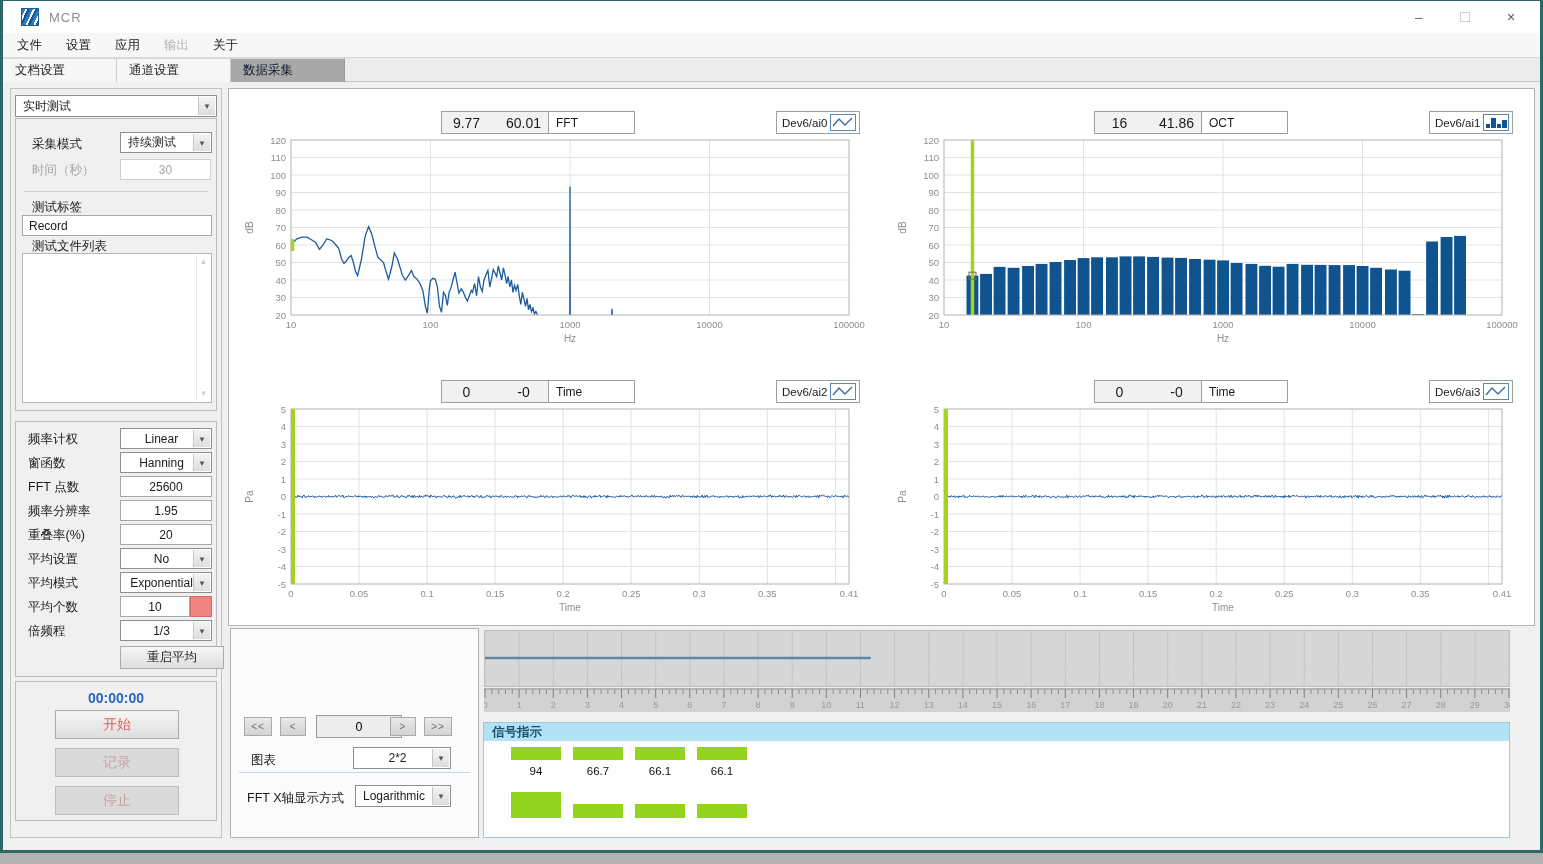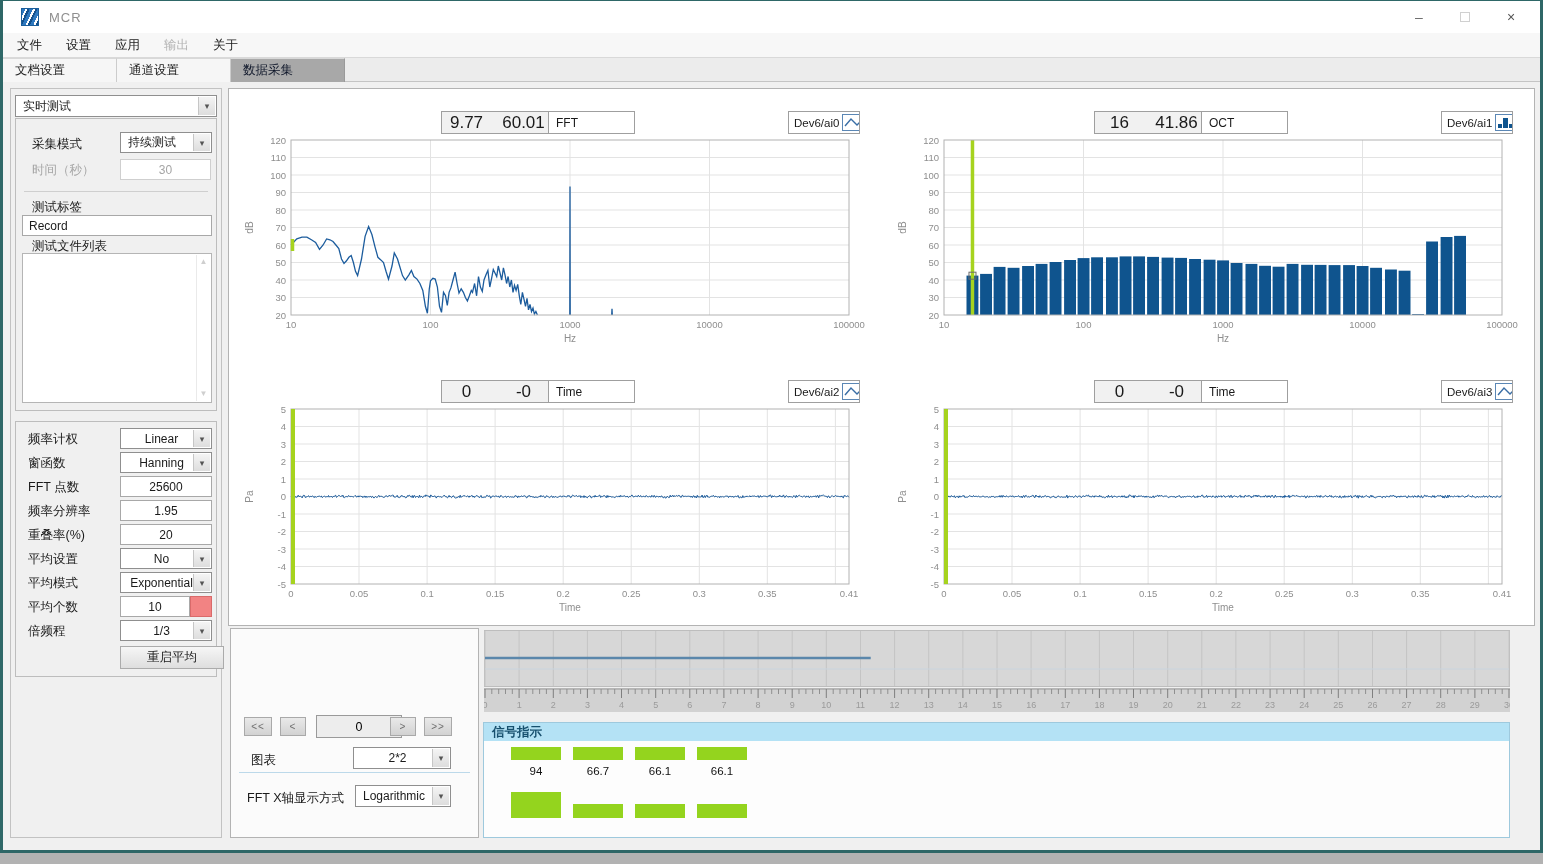--- a/index.html
+++ b/index.html
@@ -58,24 +58,24 @@
   .btn { background:linear-gradient(#f6f6f6,#dedede); border:1px solid #ababab; display:flex; align-items:center; justify-content:center; }
   .restart-btn { position:absolute; left:104px; top:224px; width:104px; height:23px; font-size:12.5px; color:#1a1a1a; }
   .timer { position:absolute; left:0; width:200px; top:8px; text-align:center; font-size:14px; font-weight:bold; }
   .runbtn { position:absolute; left:39px; width:124px; height:29px; font-size:14px; }
   .runbtn.disabled { background:#dadada; color:#c7a4a4 !important; border-color:#bdbdbd; }
 
   
   .charts-panel { position:absolute; left:225px; top:6px; width:1307px; height:538px; background:#ffffff; border:1px solid #b3b3b3; }
   .chart-cell { position:absolute; width:653px; height:269px; }
   .chart-head { position:absolute; top:22px; left:212px; display:flex; }
-  .cursor-box { width:108px; height:23px; background:#f1f1f1; border:1px solid #9f9f9f; display:flex; align-items:center; font-size:17px; color:#1a1a1a;gap:8px; }
+  .cursor-box { width:108px; height:23px; background:#f1f1f1; border:1px solid #9f9f9f; display:flex; align-items:center; font-size:14px; color:#1a1a1a;gap:8px; }
   .cursor-box span { flex:1; text-align:center; }
   .type-box { width:86px; height:23px; background:#fff; border:1px solid #9f9f9f; border-left:none; font-size:12px; color:#1a1a1a; display:flex; align-items:center; padding-left:7px; }
-  .chan-box { position:absolute; top:22px; right:22px; width:72px; height:23px; background:#fff; border:1px solid #9f9f9f; display:flex; align-items:center; padding-left:5px; font-size:11.5px; color:#1a1a1a;text-align:center; }
+  .chan-box { position:absolute; top:22px; right:22px; width:84px; height:23px; background:#fff; border:1px solid #9f9f9f; display:flex; align-items:center; padding-left:5px; font-size:11.5px; color:#1a1a1a;text-align:center; }
   .chan-box svg { margin-left:3px; }
 
   
   .pagerbox { position:absolute; left:227px; top:546px; width:249px; height:210px; background:#fbfbfb; border:1px solid #b3b3b3; }
   .navbtn { position:absolute; height:19px; font-size:10px; color:#6f6f6f; background:linear-gradient(#e9e9e9,#d2d2d2); border:1px solid #a9a9a9; display:flex; align-items:center; justify-content:center; letter-spacing:1px; }
   .pagerval { position:absolute; left:85px; top:86px; width:86px; height:23px; background:#ededed; border:1px solid #9a9a9a; font-size:12.5px; display:flex; align-items:center; justify-content:center; }
   .pager-sep { position:absolute; left:8px; right:8px; top:143px; height:1px; background:#bcd9ea; }
 
   .timeline { position:absolute; left:481px; top:548px; width:1026px; height:57px; }
   .rulerbar { position:absolute; left:481px; top:606px; width:1026px; height:24px; }
@@ -199,20 +199,26 @@
           </div>
           <div class="param-row" style="top: 197px;">
             <div class="flabel">倍频程</div>
             <div class="combo ctrl" style="height: 21px;">
               <span class="cval">1/3</span>
               <span class="arrow">▾</span>
             </div>
           </div>
         </div>
 
+      <div class="group g3">
+        <div class="timer" id="timer-text" style="color: rgb(43, 98, 197);">00:00:00</div>
+        <div class="btn runbtn" id="start-btn" style="top: 28px; color: rgb(226, 99, 95);">开始</div>
+        <div class="btn runbtn disabled" style="top:66px;">记录</div>
+        <div class="btn runbtn disabled" style="top:104px;">停止</div>
+      </div>
     </div>
 
     <div class="charts-panel" id="charts-grid">
         <div class="chart-cell" style="left: 0px; top: 0px;">
           <div class="chart-head">
             <div class="cursor-box">
               <span>9.77</span>
               <span>60.01</span>
             </div>
             <div class="type-box">FFT</div>

